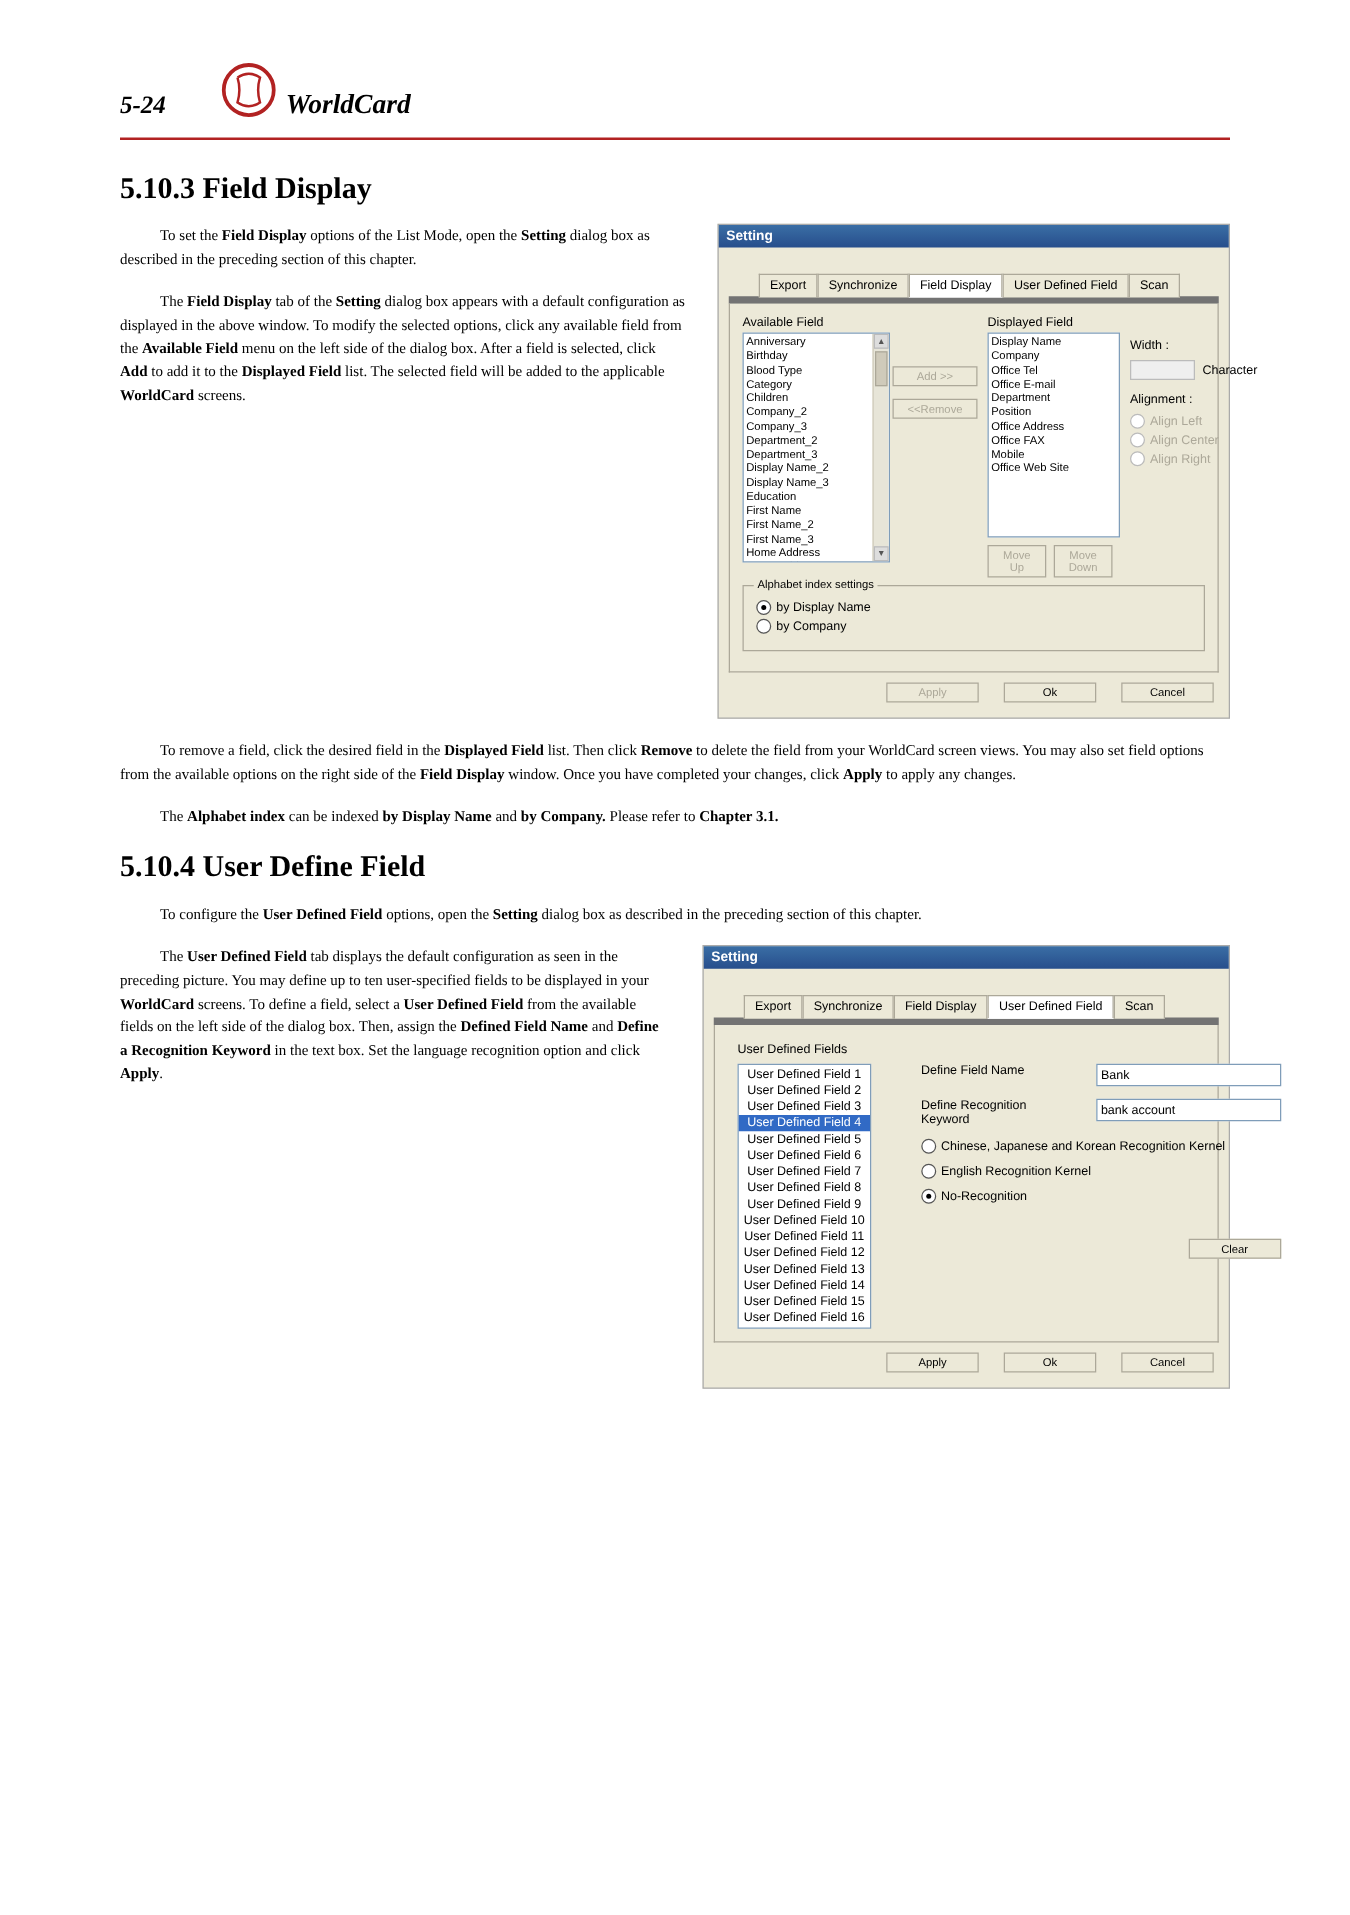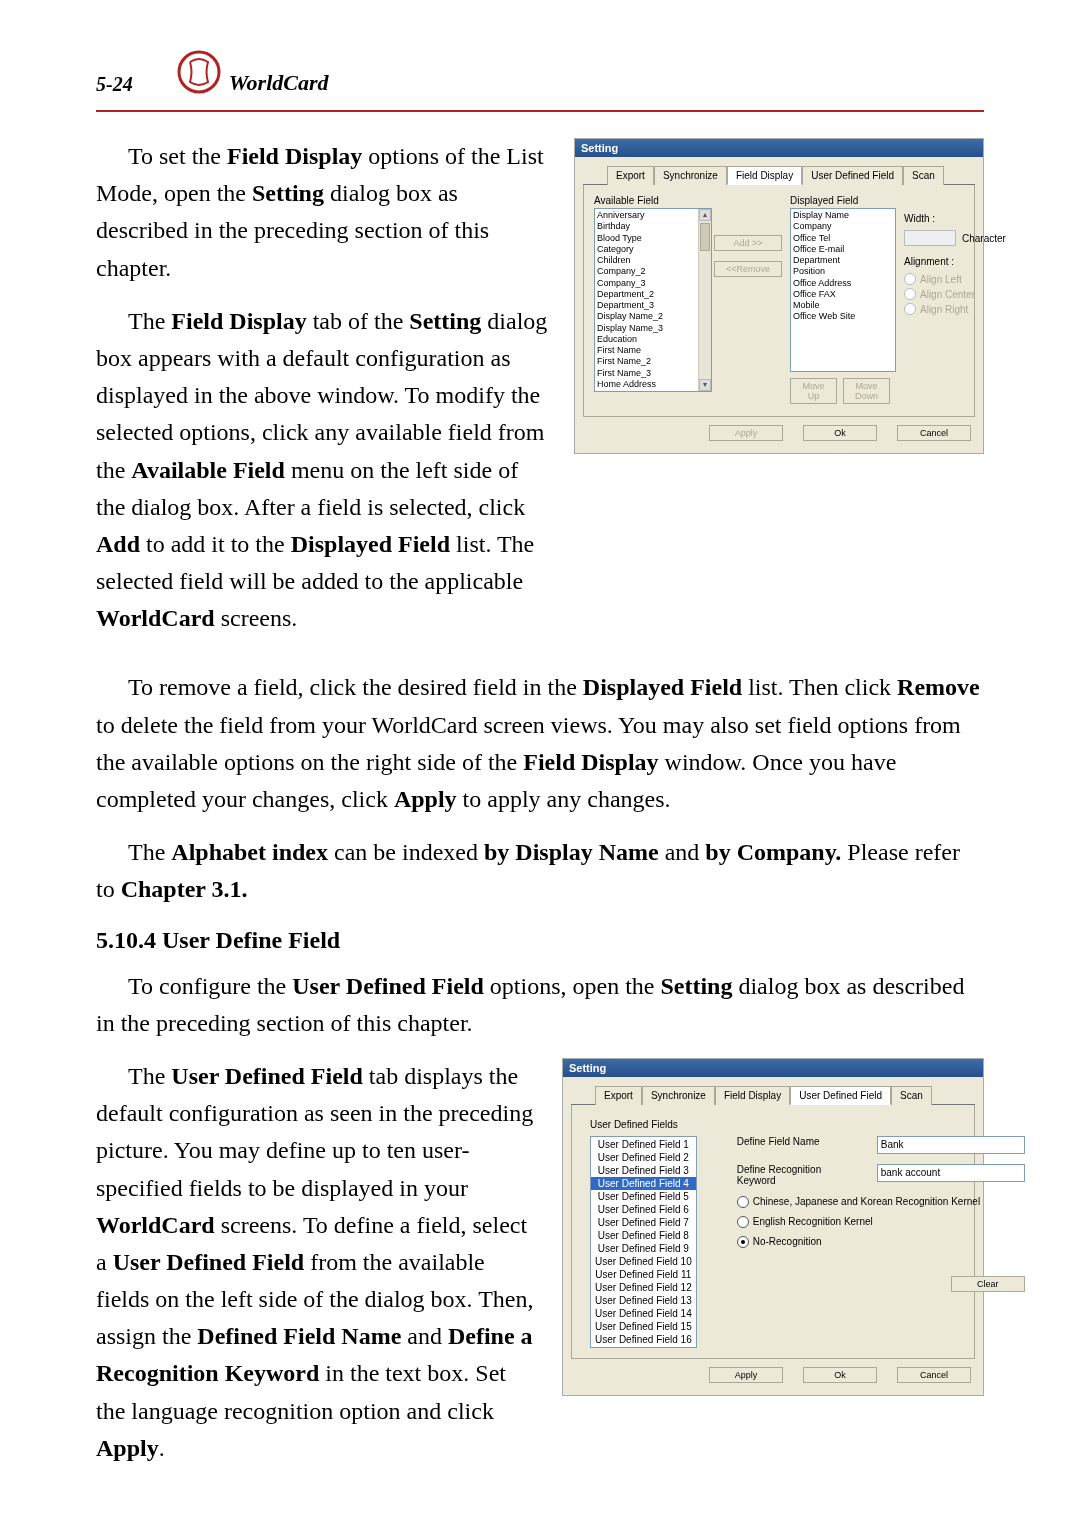--- a/index.html
+++ b/index.html
@@ -35,21 +35,21 @@
     font-style: italic;
     font-weight: bold;
     font-size: 22px;
   }
   h2.section {
     font-size: 24px;
     font-weight: bold;
     margin: 18px 0 14px 0;
   }
   .body p {
-    font-size: 24px;
+    font-size: 12px;
     line-height: 1.55;
     margin: 0 0 16px 0;
     text-indent: 32px;
   }
   .bold { font-weight: bold; }
   .twocol {
     display: flex;
     gap: 26px;
     margin-bottom: 16px;
   }
@@ -67,22 +67,22 @@
   .dlg .titlebar {
     background: linear-gradient(#3a6ea5,#274e8c);
     color: #fff;
     font-weight: bold;
     padding: 3px 6px;
     font-size: 11px;
   }
   .tabs {
     display: flex;
     gap: 0;
-    margin: 8px 8px 0 8px;
-    border-bottom: 1px solid #737373;
+    margin: 20px 8px 0 8px;
+    border-bottom: 6px solid #737373;
     padding-left: 24px;
   }
   .tab {
     padding: 3px 8px;
     border: 1px solid #aca899;
     border-bottom: none;
     background: #ece9d8;
     margin-right: 0;
     position: relative;
     top: 1px;
@@ -166,20 +166,21 @@
 <div class="page">
   <div class="header">
     <span class="pageno">5-24</span>
     <svg class="logo" viewBox="0 0 48 48">
       <circle cx="24" cy="24" r="20"></circle>
       <path d="M15 14 Q24 8 33 14 Q30 24 33 34 Q24 40 15 34 Q18 24 15 14" fill="none" stroke="#b22222" stroke-width="2"></path>
     </svg>
     <span class="brand">WorldCard</span>
   </div>
 
+  <h2 class="section">5.10.3 Field Display</h2>
 
   <div class="twocol">
     <div class="text body">
       <p>
         <span>To set the </span><span class="bold">Field Display</span><span> options of the List Mode, open the </span><span class="bold">Setting</span><span> dialog box as described in the preceding section of this chapter.</span>
       </p>
       <p>
         <span>The </span><span class="bold">Field Display</span><span> tab of the </span><span class="bold">Setting</span><span> dialog box appears with a default configuration as displayed in the above window. To modify the selected options, click any available field  from the </span><span class="bold">Available Field</span><span> menu on the left side of the dialog box. After a field is selected, click </span><span class="bold">Add</span><span> to add it to the </span><span class="bold">Displayed Field</span><span> list. The selected field will be added to the applicable </span><span class="bold">WorldCard</span><span> screens.</span>
       </p>
     </div>
@@ -266,20 +267,31 @@
                   <span class="dot"></span>
                   <span>Align Center</span>
                 </div>
               <div class="radio dis">
                   <span class="dot"></span>
                   <span>Align Right</span>
                 </div>
             </div>
           </div>
 
+          <div class="groupbox" style="background:#ece9d8;">
+            <span class="legend">Alphabet index settings</span>
+            <div class="radio">
+                <span class="dot sel"></span>
+                <span>by Display Name</span>
+              </div>
+            <div class="radio">
+                <span class="dot"></span>
+                <span>by Company</span>
+              </div>
+          </div>
         </div>
 
         <div class="dlg-buttons">
           <div class="btn dis">Apply</div>
           <div class="btn">Ok</div>
           <div class="btn">Cancel</div>
         </div>
       </div>
     </div>
   </div>

